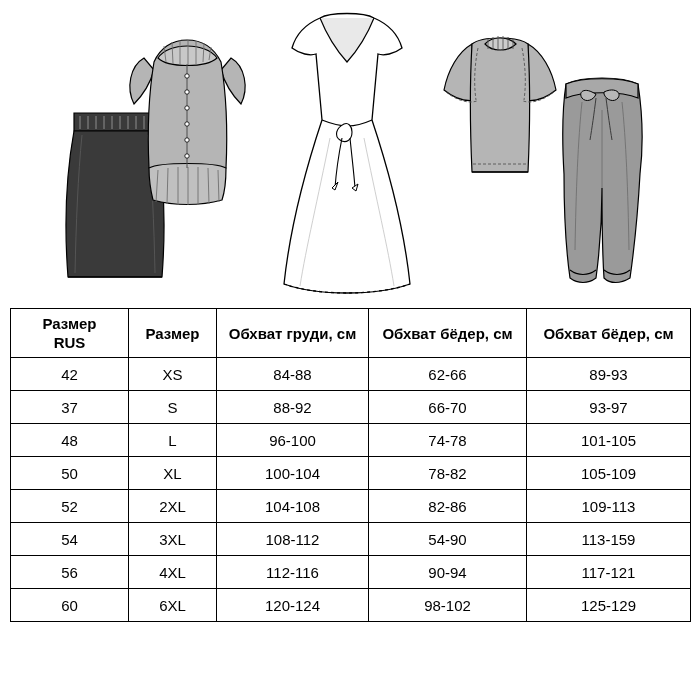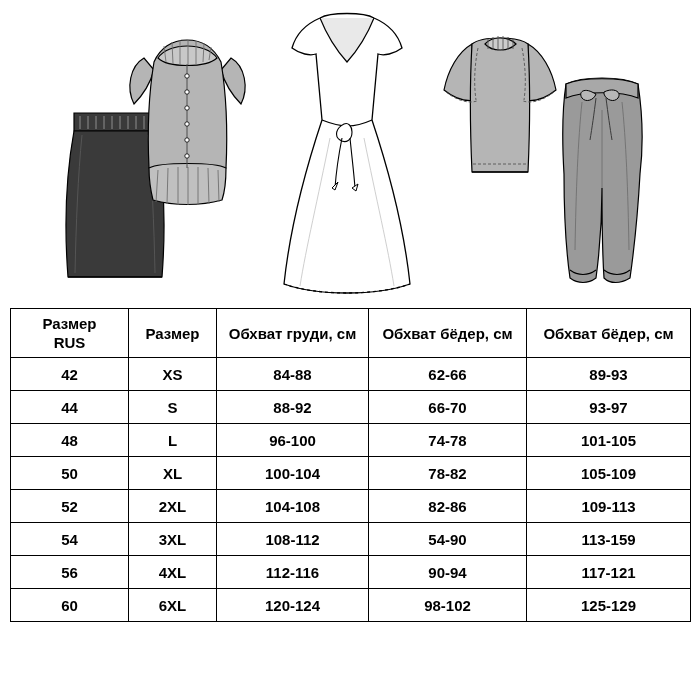--- a/index.html
+++ b/index.html
@@ -52,21 +52,21 @@
     font-size: 15px;
     color: #000000;
     padding: 0;
   }
   .size-table th {
     font-weight: bold;
     height: 48px;
     line-height: 19px;
   }
   .size-table td {
-    font-weight: bold;
+    font-weight: normal;
     height: 32px;
   }
   .col-1 { width: 118px; }
   .col-2 { width: 88px;  }
   .col-3 { width: 152px; }
   .col-4 { width: 158px; }
   .col-5 { width: 164px; }
   .th-two-line span { display: block; }
 </style>
 </head>
@@ -211,21 +211,21 @@
     </thead>
     <tbody>
       <tr>
         <td>42</td>
         <td>XS</td>
         <td>84-88</td>
         <td>62-66</td>
         <td>89-93</td>
       </tr>
       <tr>
-        <td>44</td>
+        <td>37</td>
         <td>S</td>
         <td>88-92</td>
         <td>66-70</td>
         <td>93-97</td>
       </tr>
       <tr>
         <td>48</td>
         <td>L</td>
         <td>96-100</td>
         <td>74-78</td>

